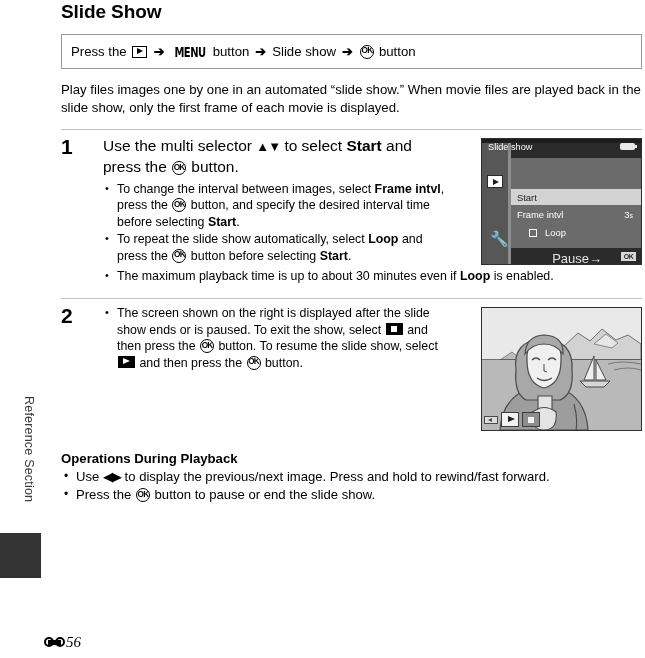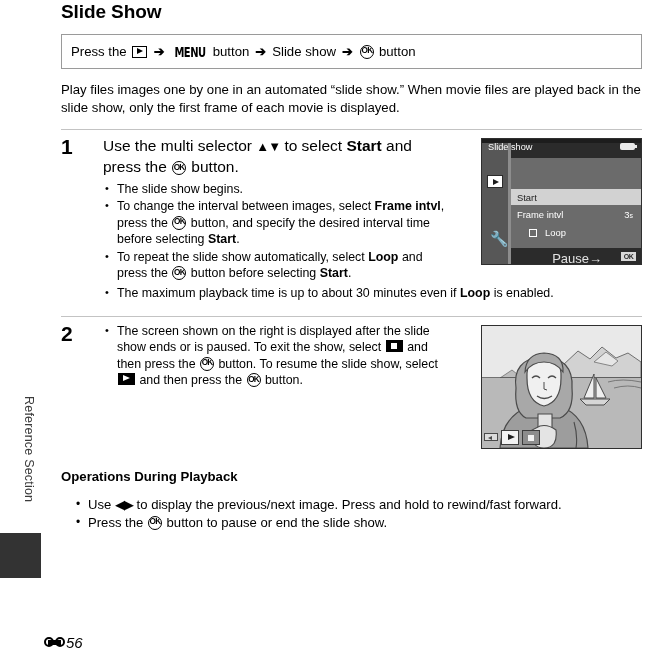--- a/index.html
+++ b/index.html
@@ -47,20 +47,21 @@
   .footer {
     position: absolute;
     left: 44px;
     top: 634px;
     display: flex;
     align-items: center;
     gap: 1px;
     font-size: 15px;
     font-style: italic;
     color: #000;
+    font-family: Liberation Serif, serif;
   }
   .ref-glyph {
     display: inline-block;
     position: relative;
     width: 21px;
     height: 13px;
   }
   .ref-glyph::before,
   .ref-glyph::after {
     content: "";
@@ -502,21 +503,21 @@
   .ops {
     margin-top: 14px;
   }
   .ops-title {
     font-size: 13.2px;
     font-weight: bold;
     margin-bottom: 2px;
   }
   ul.ops-list {
     list-style: none;
-    margin: 12px;
+    margin: 0;
     padding: 0;
   }
   ul.ops-list li {
     position: relative;
     padding-left: 15px;
     font-size: 13.1px;
     line-height: 18px;
   }
   ul.ops-list li::before {
     content: "\2022";
@@ -567,21 +568,20 @@
   <hr class="rule">
 
   <div class="step">
     <div class="step-num">1</div>
     <div class="step-body">
       <div class="step-head">
         <span class="light">Use the multi selector </span><span class="icn-updown">▲▼</span><span class="light"> to select </span><b>Start</b><span class="light"> and press the </span><span class="icn-ok"><span>OK</span></span><span class="light"> button.</span>
       </div>
 
       <ul class="bullets w-narrow">
-        <li>The slide show begins.</li>
         <li>To change the interval between images, select <b>Frame intvl</b>, press the <span class="icn-ok"><span>OK</span></span> button, and specify the desired interval time before selecting <b>Start</b>.</li>
         <li>To repeat the slide show automatically, select <b>Loop</b> and press the <span class="icn-ok"><span>OK</span></span> button before selecting <b>Start</b>.</li>
       </ul>
       <ul class="bullets w-wide">
         <li>The maximum playback time is up to about 30 minutes even if <b>Loop</b> is enabled.</li>
       </ul>
     </div>
 
     <div class="lcd">
       <div class="lcd-topbar"></div>

